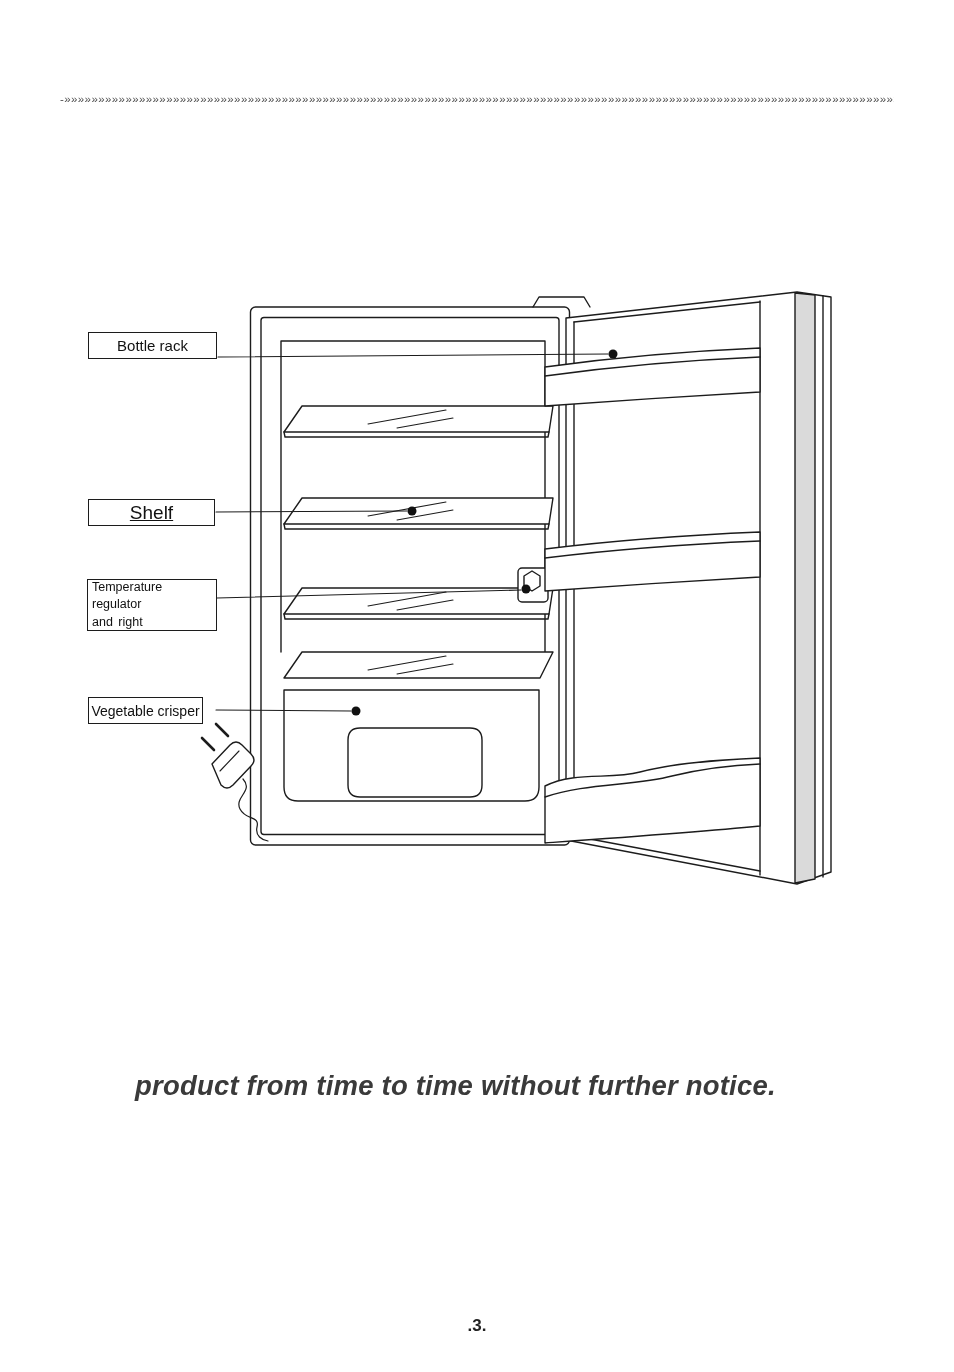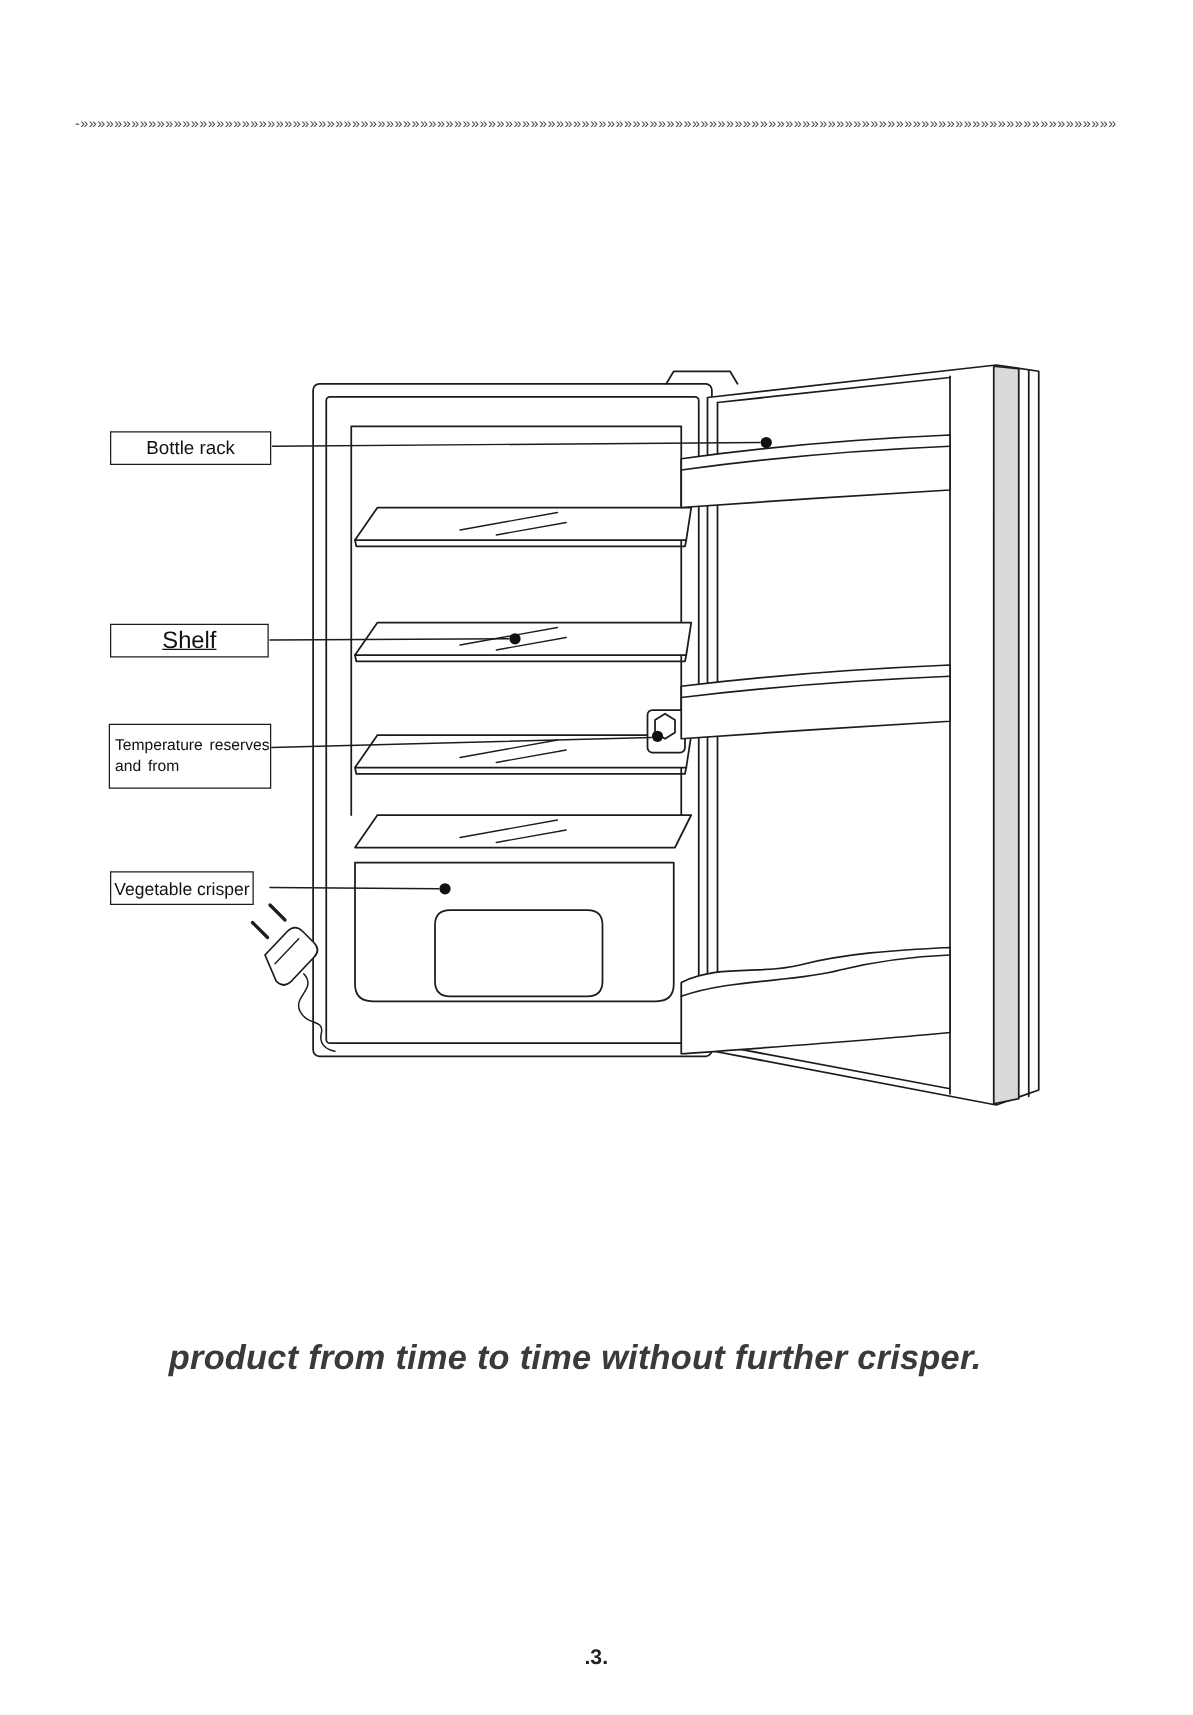--- a/index.html
+++ b/index.html
@@ -11,21 +11,21 @@
     position:absolute;left:60px;top:92px;width:834px;height:15px;
     font-size:11.5px;line-height:14px;letter-spacing:0.4px;color:#4c4c4c;
     white-space:nowrap;overflow:hidden;
   }
   .fridge-wrap{position:absolute;left:180px;top:288px;width:670px;height:604px;}
   .fridge-wrap svg{display:block;}
   .label{
     position:absolute;border:1px solid #1c1c1c;background:#ffffff;color:#111;
     display:flex;align-items:center;justify-content:center;box-sizing:border-box;
   }
-  .label-bottle{left:88px;top:345px;width:129px;height:27px;font-size:15px;}
+  .label-bottle{left:88px;top:332px;width:129px;height:27px;font-size:15px;}
   .label-shelf{left:88px;top:499px;width:127px;height:27px;font-size:19px;text-decoration:underline;}
   .label-temp{
     left:87px;top:579px;width:130px;height:52px;font-size:12.5px;
     flex-direction:column;align-items:flex-start;justify-content:center;
     padding-left:4px;line-height:17.5px;word-spacing:2px;
   }
   .label-crisper{left:88px;top:697px;width:115px;height:27px;font-size:14px;}
   .notice{
     position:absolute;left:135px;top:1063px;width:720px;
     font-size:27.5px;font-weight:700;font-style:italic;color:#3a3a3a;
@@ -129,26 +129,26 @@
     </svg>
   </div>
 
   <div class="label label-bottle">
     <span>Bottle rack</span>
   </div>
   <div class="label label-shelf">
     <span>Shelf</span>
   </div>
   <div class="label label-temp">
-    <span>Temperature reserves</span>
-    <span>and from</span>
+    <span>Temperature regulator</span>
+    <span>and right</span>
   </div>
   <div class="label label-crisper">
     <span>Vegetable crisper</span>
   </div>
 
   <div class="notice">
-    <div>product from time to time without further crisper.</div>
+    <div>product from time to time without further notice.</div>
   </div>
 
   <div class="pagenum">.3.</div>
 
 </div>
 
 </body></html>

